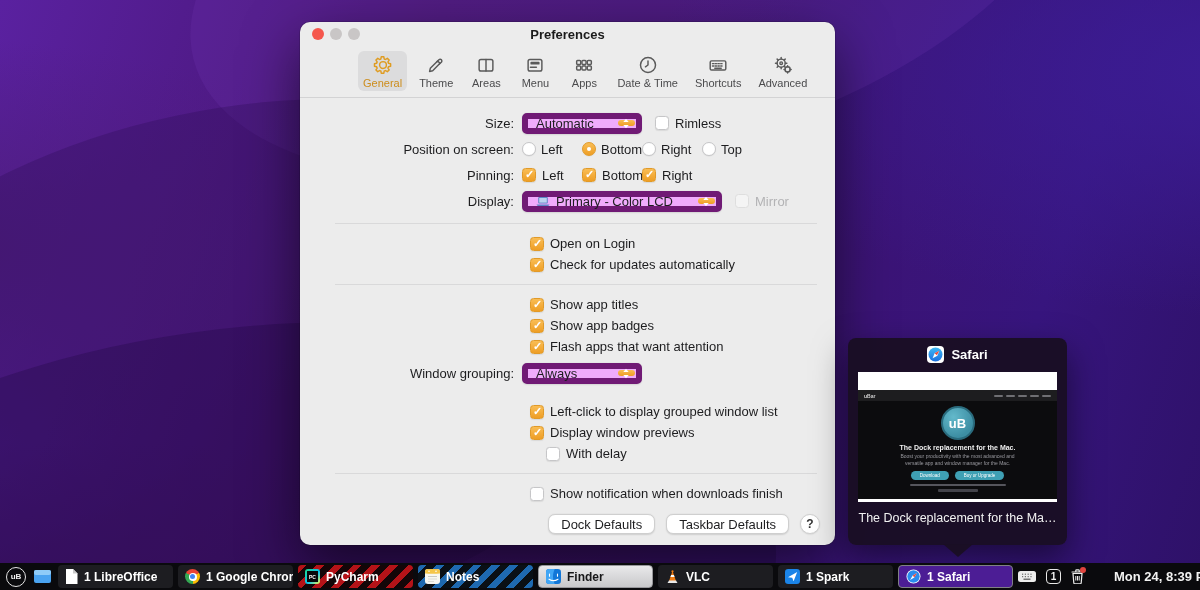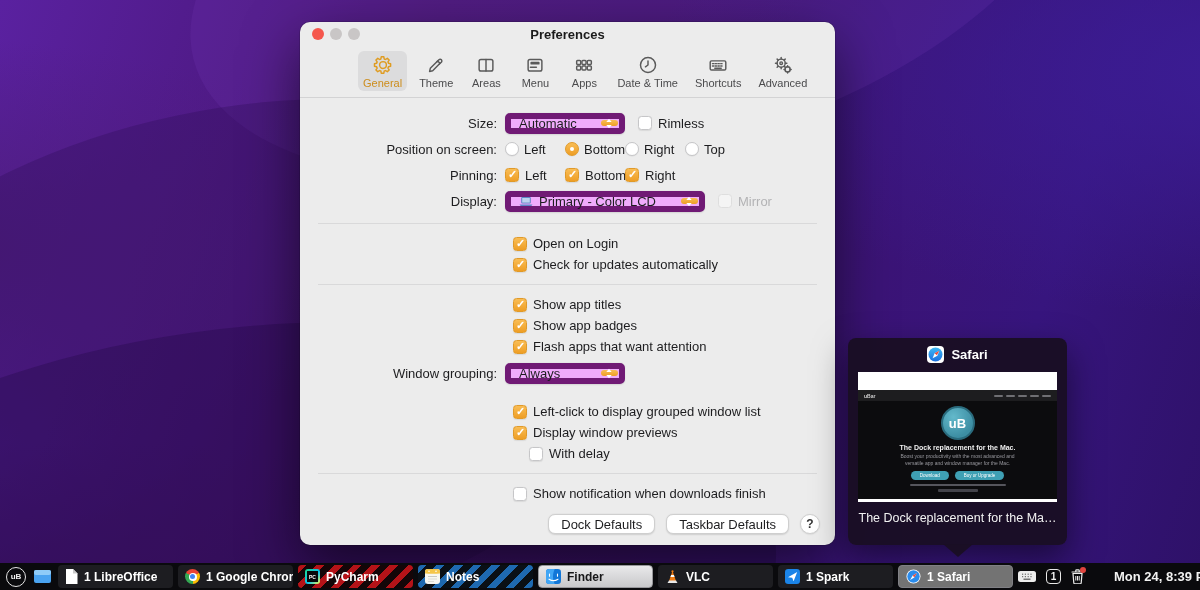--- a/index.html
+++ b/index.html
@@ -36,21 +36,21 @@
     display:flex; align-items:flex-start; gap:7px;
     padding:5px 10px 6px 58px; border-bottom:1px solid #d3d3d4;
   }
   .tb-item { display:flex; flex-direction:column; align-items:center; gap:1px; padding:3px 5px 2px; border-radius:6px; min-width:42px; }
   .tb-item.selected { background:#dcdcdd; }
   .tb-item svg { width:22px; height:22px; stroke:#5a5a5a; fill:none; stroke-width:1.6; stroke-linecap:round; stroke-linejoin:round; }
   .tb-item.selected svg { stroke:#df9c22; }
   .tb-item .tb-label { font-size:11px; color:#4b4b4d; white-space:nowrap; }
   .tb-item.selected .tb-label { color:#cd8d1d; }
 
-  .content { padding-top:12px; }
+  .content { padding-top:12px;padding-left:17px; }
   .row { display:flex; align-items:center; min-height:26px; }
   .row-label { width:205px; text-align:right; padding-right:8px; flex:none; }
   .check-row { display:flex; align-items:center; margin-left:213px; min-height:21px; }
   .check-row.indent { margin-left:229px; }
 
   .select {
     position:relative; display:inline-flex; align-items:center; height:21px;
     background:#f0abfc; border:6px solid #701a75; border-radius:5px;
     padding:0 26px 0 8px; box-shadow:0 .5px 1.5px rgba(0,0,0,.10);
   }
@@ -121,21 +121,21 @@
   }
   .ubar-menu { width:20px; height:20px; border-radius:50%; border:1.5px solid #e4e4e4; flex:none;
     display:flex; align-items:center; justify-content:center; font-size:8px; font-weight:bold; color:#f0f0f0; }
   .desk-btn { flex:none; display:flex; align-items:center; justify-content:center; width:22px; }
   .tb-app { height:23px; flex:0 0 115px; display:flex; align-items:center; gap:6px; padding:0 7px;
     border-radius:4px; background:#1d1d21; font-size:12px; font-weight:600; color:#fff; overflow:hidden; white-space:nowrap; }
   .tb-app .app-ico { flex:none; display:flex; }
   .tb-app.flash-red  { background:repeating-linear-gradient(135deg, #b41318 0 6px, #140608 6px 13px); }
   .tb-app.flash-blue { background:repeating-linear-gradient(135deg, #1e69b0 0 6px, #0a1016 6px 13px); }
   .tb-app.active { background:linear-gradient(#e9e9ea,#c8c8cb); color:#161618; border:1px solid #97979b; }
-  .tb-app.hover { background:#737373; border:1px solid #808085; }
+  .tb-app.hover { background:#4c1d95; border:1px solid #808085; }
   .tray { margin-left:auto; display:flex; align-items:center; gap:10px; }
   .space-badge { width:15px; height:15px; border:1.5px solid #e8e8e8; border-radius:4px;
     display:flex; align-items:center; justify-content:center; font-size:10px; font-weight:bold; color:#f0f0f0; }
   .trash-wrap { position:relative; display:flex; }
   .trash-dot { position:absolute; right:-2px; top:-2px; width:6px; height:6px; border-radius:50%; background:#e0443e; }
   .clock { font-size:13px; font-weight:600; color:#f2f2f2; padding-right:6px; white-space:nowrap;padding-left:20px; }
 
   .pc-ico { width:15px; height:15px; border-radius:3px; background:linear-gradient(135deg,#21d789,#07c3f2 55%,#fcf84a);
     display:flex; align-items:center; justify-content:center; }
   .pc-inner { width:11px; height:11px; background:#07090b; color:#fff; font-size:5px; font-weight:bold;

